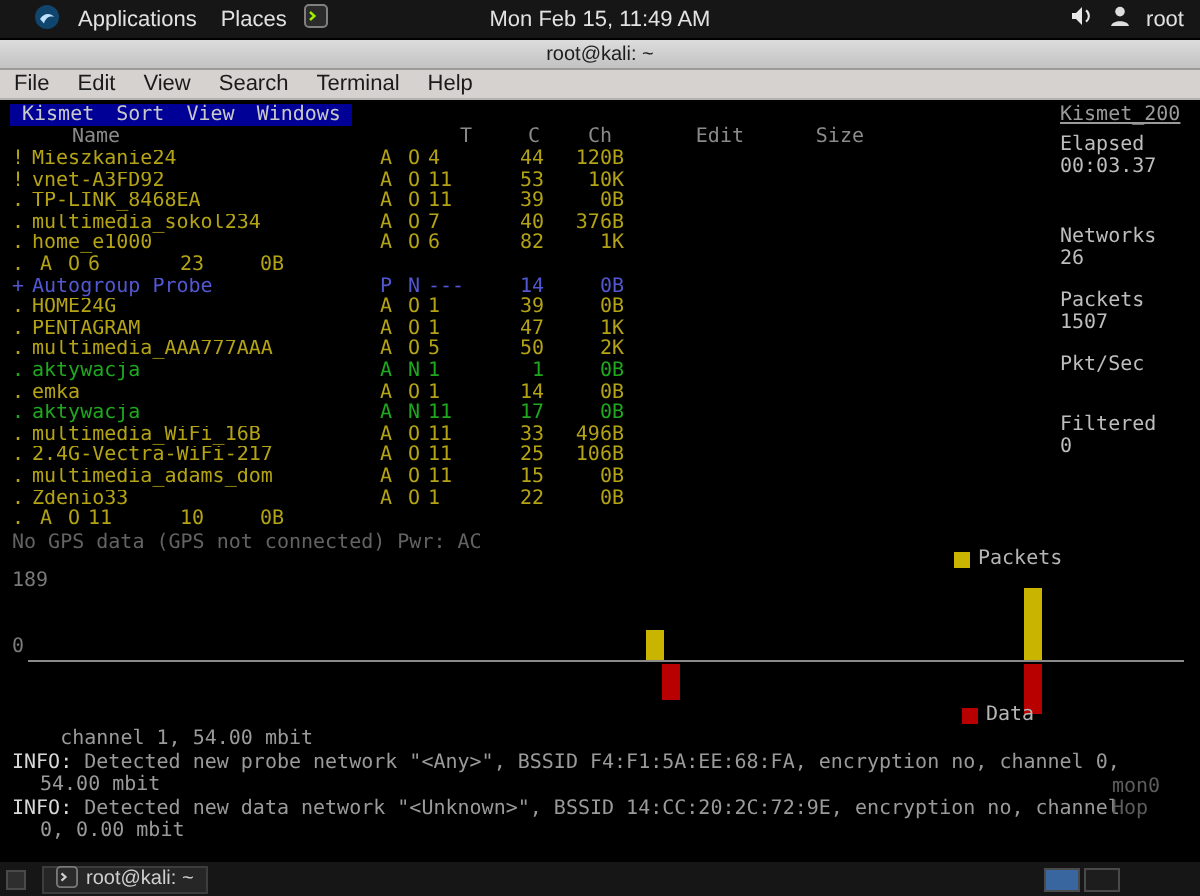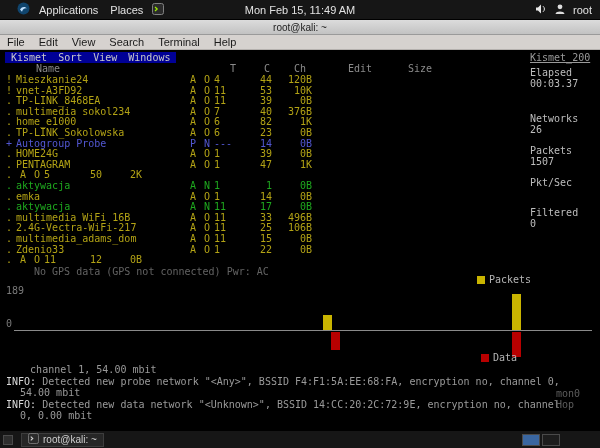--- a/index.html
+++ b/index.html
@@ -46,21 +46,21 @@
   .col-t   { width:14px; text-align:center; }
   .col-c   { width:14px; text-align:center; }
   .col-ch  { width:24px; text-align:left; }
   .col-pkts{ width:34px; text-align:right; }
   .col-size{ width:40px; text-align:right; }
   .c-yellow { color:#b3a315; }
   .c-green  { color:#1ea81e; }
   .c-blue   { color:#5257d2; }
 
   .stat { position:absolute; left:530px; width:66px; color:#bdbdbd; line-height:10.5px; }
-  .gps-line  { position:absolute; top:216px; left:6px; color:#636363;margin-left:28px; }
+  .gps-line  { position:absolute; top:216px; left:6px; color:#636363; }
   .graph-max { position:absolute; top:235px; left:6px; color:#7a7a7a; }
   .graph-zero{ position:absolute; top:268px; left:6px; color:#7a7a7a; }
   .baseline  { position:absolute; top:280px; left:14px; width:578px; height:1px; background:#8a8a8a; }
   .packets-bars { position:absolute; top:244px; left:14px; width:578px; height:36px; }
   .data-bars    { position:absolute; top:282px; left:14px; width:578px; height:36px; }
   .bar-packets { position:absolute; bottom:0; width:9px; background:#c9b400; }
   .bar-data    { position:absolute; top:0;    width:9px; background:#b80000; }
   .legend { position:absolute; display:flex; align-items:center; gap:4px; color:#b5b5b5; }
   .legend-packets { top:224px; left:477px; }
   .legend-data    { top:302px; left:481px; }
@@ -133,33 +133,33 @@
     <div class="kmenu"><span class="kmenu-item">Kismet</span><span class="kmenu-item">Sort</span><span class="kmenu-item">View</span><span class="kmenu-item">Windows</span></div>
     <div class="server-tab">Kismet_200</div>
 
     <div class="list-header"><span class="col-flag"></span><span class="col-name">Name</span><span class="col-t">T</span><span class="col-c">C</span><span class="col-ch">Ch</span><span class="col-pkts">Edit</span><span class="col-size">Size</span></div>
     <div class="network-list">
         <div class="net-row c-yellow"><span class="col-flag">!</span><span class="col-name">Mieszkanie24</span><span class="col-t">A</span><span class="col-c">O</span><span class="col-ch">4</span><span class="col-pkts">44</span><span class="col-size">120B</span></div>
         <div class="net-row c-yellow"><span class="col-flag">!</span><span class="col-name">vnet-A3FD92</span><span class="col-t">A</span><span class="col-c">O</span><span class="col-ch">11</span><span class="col-pkts">53</span><span class="col-size">10K</span></div>
         <div class="net-row c-yellow"><span class="col-flag">.</span><span class="col-name">TP-LINK_8468EA</span><span class="col-t">A</span><span class="col-c">O</span><span class="col-ch">11</span><span class="col-pkts">39</span><span class="col-size">0B</span></div>
         <div class="net-row c-yellow"><span class="col-flag">.</span><span class="col-name">multimedia_sokol234</span><span class="col-t">A</span><span class="col-c">O</span><span class="col-ch">7</span><span class="col-pkts">40</span><span class="col-size">376B</span></div>
         <div class="net-row c-yellow"><span class="col-flag">.</span><span class="col-name">home_e1000</span><span class="col-t">A</span><span class="col-c">O</span><span class="col-ch">6</span><span class="col-pkts">82</span><span class="col-size">1K</span></div>
-        <div class="net-row c-yellow"><span class="col-flag">.</span><span class="col-name">TP-LINK_Sokolowska</span><span class="col-t">A</span><span class="col-c">O</span><span class="col-ch">6</span><span class="col-pkts">23</span><span class="col-size">0B</span></div>
+        <div class="net-row c-yellow"><span class="col-flag">.</span><span class="col-t">A</span><span class="col-c">O</span><span class="col-ch">6</span><span class="col-pkts">23</span><span class="col-size">0B</span></div>
         <div class="net-row c-blue"><span class="col-flag">+</span><span class="col-name">Autogroup Probe</span><span class="col-t">P</span><span class="col-c">N</span><span class="col-ch">---</span><span class="col-pkts">14</span><span class="col-size">0B</span></div>
         <div class="net-row c-yellow"><span class="col-flag">.</span><span class="col-name">HOME24G</span><span class="col-t">A</span><span class="col-c">O</span><span class="col-ch">1</span><span class="col-pkts">39</span><span class="col-size">0B</span></div>
         <div class="net-row c-yellow"><span class="col-flag">.</span><span class="col-name">PENTAGRAM</span><span class="col-t">A</span><span class="col-c">O</span><span class="col-ch">1</span><span class="col-pkts">47</span><span class="col-size">1K</span></div>
-        <div class="net-row c-yellow"><span class="col-flag">.</span><span class="col-t">A</span><span class="col-c">O</span><span class="col-ch">5</span><span class="col-pkts">50</span><span class="col-size">2K</span></div>
+        <div class="net-row c-yellow"><span class="col-flag">.</span><span class="col-name">multimedia_AAA777AAA</span><span class="col-t">A</span><span class="col-c">O</span><span class="col-ch">5</span><span class="col-pkts">50</span><span class="col-size">2K</span></div>
         <div class="net-row c-green"><span class="col-flag">.</span><span class="col-name">aktywacja</span><span class="col-t">A</span><span class="col-c">N</span><span class="col-ch">1</span><span class="col-pkts">1</span><span class="col-size">0B</span></div>
         <div class="net-row c-yellow"><span class="col-flag">.</span><span class="col-name">emka</span><span class="col-t">A</span><span class="col-c">O</span><span class="col-ch">1</span><span class="col-pkts">14</span><span class="col-size">0B</span></div>
         <div class="net-row c-green"><span class="col-flag">.</span><span class="col-name">aktywacja</span><span class="col-t">A</span><span class="col-c">N</span><span class="col-ch">11</span><span class="col-pkts">17</span><span class="col-size">0B</span></div>
         <div class="net-row c-yellow"><span class="col-flag">.</span><span class="col-name">multimedia_WiFi_16B</span><span class="col-t">A</span><span class="col-c">O</span><span class="col-ch">11</span><span class="col-pkts">33</span><span class="col-size">496B</span></div>
         <div class="net-row c-yellow"><span class="col-flag">.</span><span class="col-name">2.4G-Vectra-WiFi-217</span><span class="col-t">A</span><span class="col-c">O</span><span class="col-ch">11</span><span class="col-pkts">25</span><span class="col-size">106B</span></div>
         <div class="net-row c-yellow"><span class="col-flag">.</span><span class="col-name">multimedia_adams_dom</span><span class="col-t">A</span><span class="col-c">O</span><span class="col-ch">11</span><span class="col-pkts">15</span><span class="col-size">0B</span></div>
         <div class="net-row c-yellow"><span class="col-flag">.</span><span class="col-name">Zdenio33</span><span class="col-t">A</span><span class="col-c">O</span><span class="col-ch">1</span><span class="col-pkts">22</span><span class="col-size">0B</span></div>
-        <div class="net-row c-yellow"><span class="col-flag">.</span><span class="col-t">A</span><span class="col-c">O</span><span class="col-ch">11</span><span class="col-pkts">12</span><span class="col-size">0B</span></div>
+        <div class="net-row c-yellow"><span class="col-flag">.</span><span class="col-t">A</span><span class="col-c">O</span><span class="col-ch">11</span><span class="col-pkts">10</span><span class="col-size">0B</span></div>
       </div>
 
     <div class="stat" style="top:18px">
       <div>Elapsed</div>
       <div>00:03.37</div>
     </div>
     <div class="stat" style="top:64px">
       <div>Networks</div>
       <div>26</div>
     </div>

